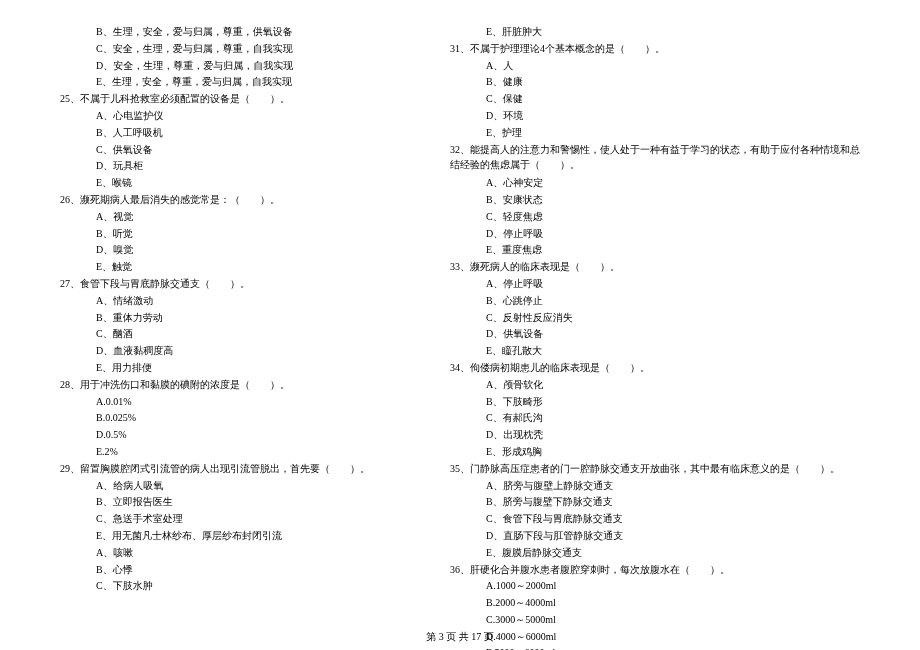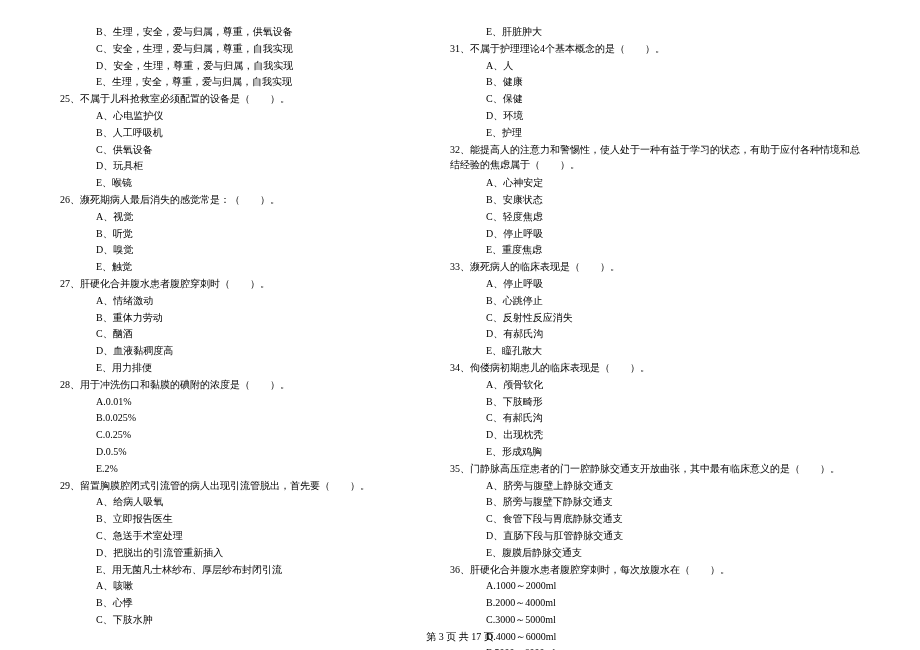--- a/index.html
+++ b/index.html
@@ -58,43 +58,41 @@
 
     <div>
       <div class="q-line"><span>26</span>、<span>濒死期病人最后消失的感觉常是：（　　）。</span></div>
       <div class="opt-line">A、视觉</div>
       <div class="opt-line">B、听觉</div>
       <div class="opt-line">D、嗅觉</div>
       <div class="opt-line">E、触觉</div>
     </div>
 
     <div>
-      <div class="q-line"><span>27</span>、<span>肝硬化合并腹水患者腹腔穿刺时（　　）。</span></div>
+      <div class="q-line"><span>27</span>、<span>食管下段与胃底静脉交通支（　　）。</span></div>
       <div class="opt-line">A、情绪激动</div>
       <div class="opt-line">B、重体力劳动</div>
       <div class="opt-line">C、酗酒</div>
       <div class="opt-line">D、血液黏稠度高</div>
       <div class="opt-line">E、用力排便</div>
     </div>
 
     <div>
       <div class="q-line"><span>28</span>、<span>用于冲洗伤口和黏膜的碘附的浓度是（　　）。</span></div>
       <div class="opt-line">A.0.01%</div>
       <div class="opt-line">B.0.025%</div>
-      <div class="opt-line">C.0.25%</div>
       <div class="opt-line">D.0.5%</div>
       <div class="opt-line">E.2%</div>
     </div>
 
     <div>
       <div class="q-line"><span>29</span>、<span>留置胸膜腔闭式引流管的病人出现引流管脱出，首先要（　　）。</span></div>
       <div class="opt-line">A、给病人吸氧</div>
       <div class="opt-line">B、立即报告医生</div>
       <div class="opt-line">C、急送手术室处理</div>
-      <div class="opt-line">D、把脱出的引流管重新插入</div>
       <div class="opt-line">E、用无菌凡士林纱布、厚层纱布封闭引流</div>
     </div>
 
     <div>
       <div class="opt-line">A、咳嗽</div>
       <div class="opt-line">B、心悸</div>
       <div class="opt-line">C、下肢水肿</div>
 
     </div>
   </div>
@@ -121,21 +119,21 @@
       <div class="opt-line">C、轻度焦虑</div>
       <div class="opt-line">D、停止呼吸</div>
       <div class="opt-line">E、重度焦虑</div>
     </div>
 
     <div>
       <div class="q-line"><span>33</span>、<span>濒死病人的临床表现是（　　）。</span></div>
       <div class="opt-line">A、停止呼吸</div>
       <div class="opt-line">B、心跳停止</div>
       <div class="opt-line">C、反射性反应消失</div>
-      <div class="opt-line">D、有郝氏沟</div>
+      <div class="opt-line">D、供氧设备</div>
       <div class="opt-line">E、瞳孔散大</div>
     </div>
 
     <div>
       <div class="q-line"><span>34</span>、<span>佝偻病初期患儿的临床表现是（　　）。</span></div>
       <div class="opt-line">A、颅骨软化</div>
       <div class="opt-line">B、下肢畸形</div>
       <div class="opt-line">C、有郝氏沟</div>
       <div class="opt-line">D、出现枕秃</div>
       <div class="opt-line">E、形成鸡胸</div>

